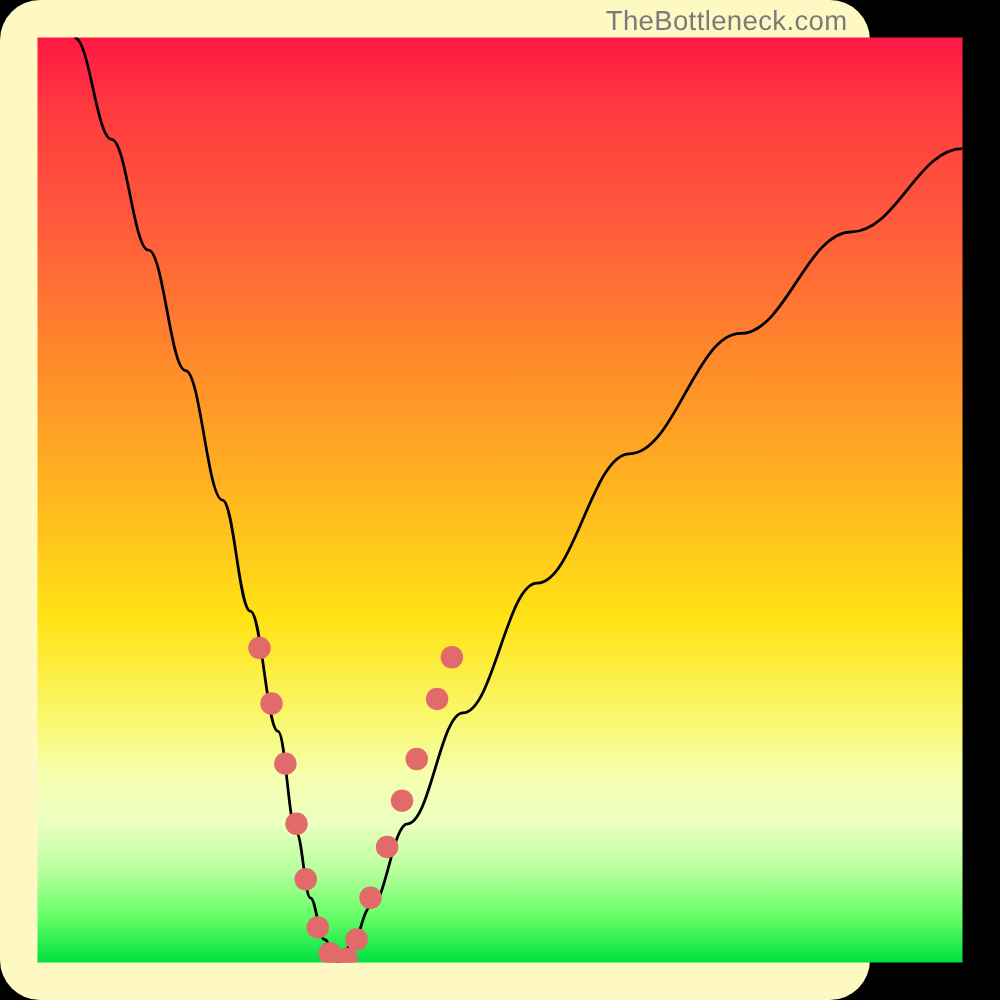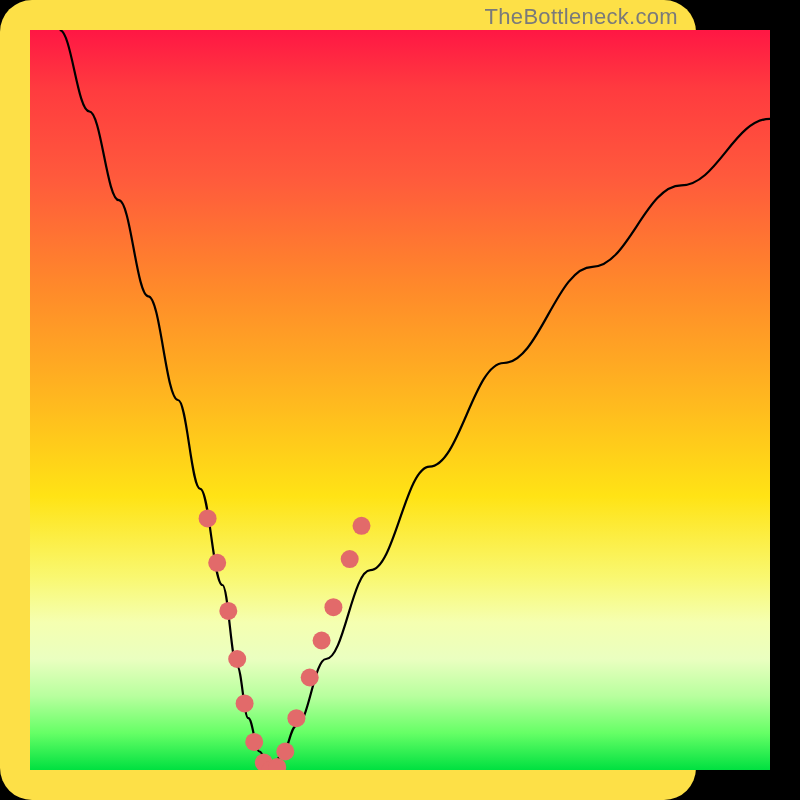--- a/index.html
+++ b/index.html
@@ -10,21 +10,21 @@
     background: #000;
     font-family: Arial, Helvetica, sans-serif;
     overflow: hidden;
   }
   .frame {
     position: absolute;
     top: 0;
     left: 0;
     width: 696px;
     height: 800px;
-    background: #fde047;
+    background: #fef9c3;
     border-radius: 32px;
   }
   .plot-area {
     position: absolute;
     top: 30px;
     left: 30px;
     width: 740px;
     height: 740px;
     
     background: linear-gradient(to bottom,

